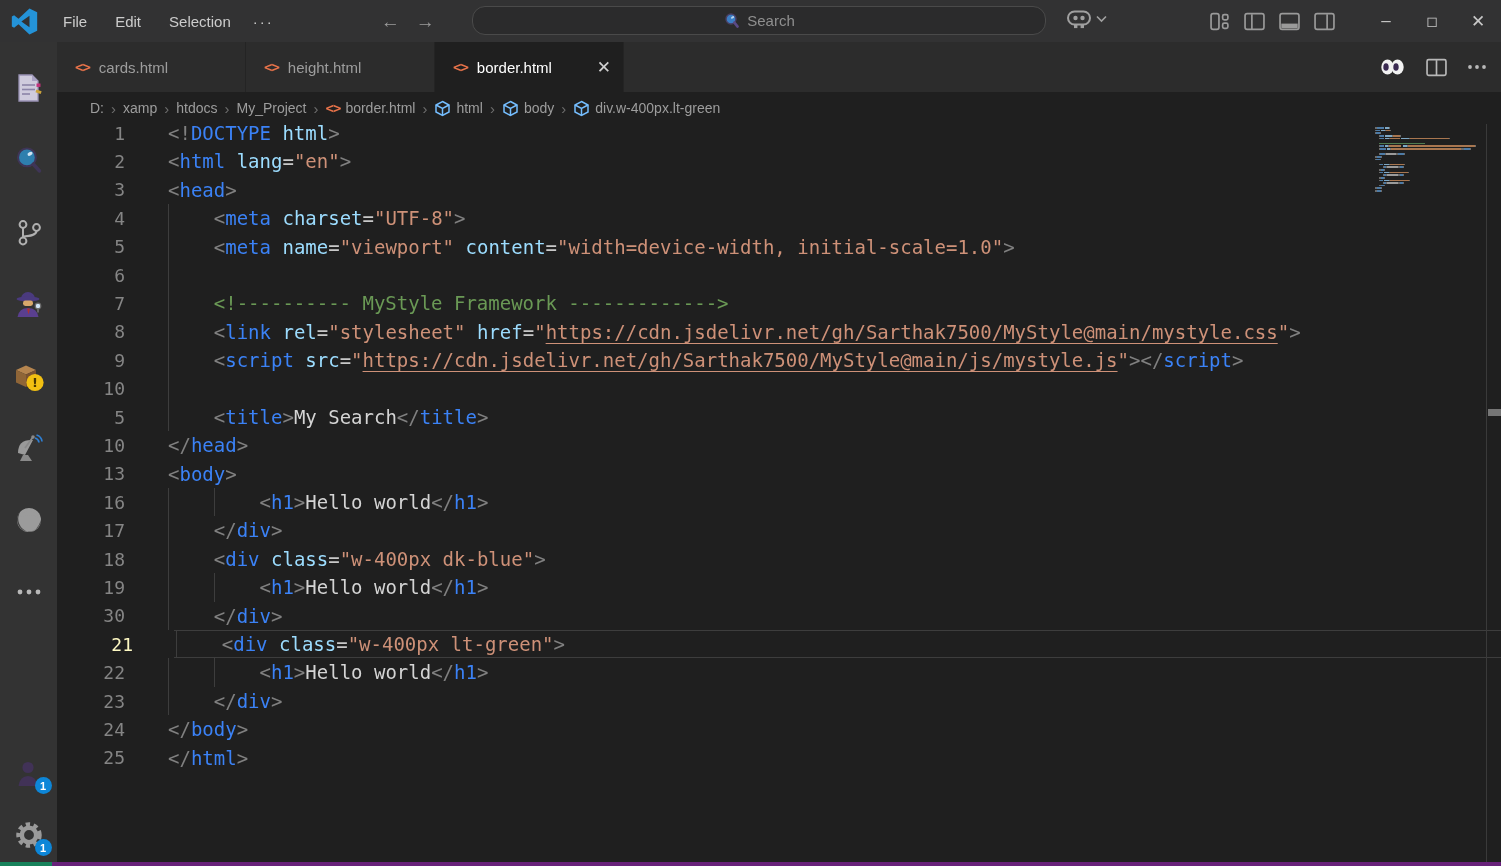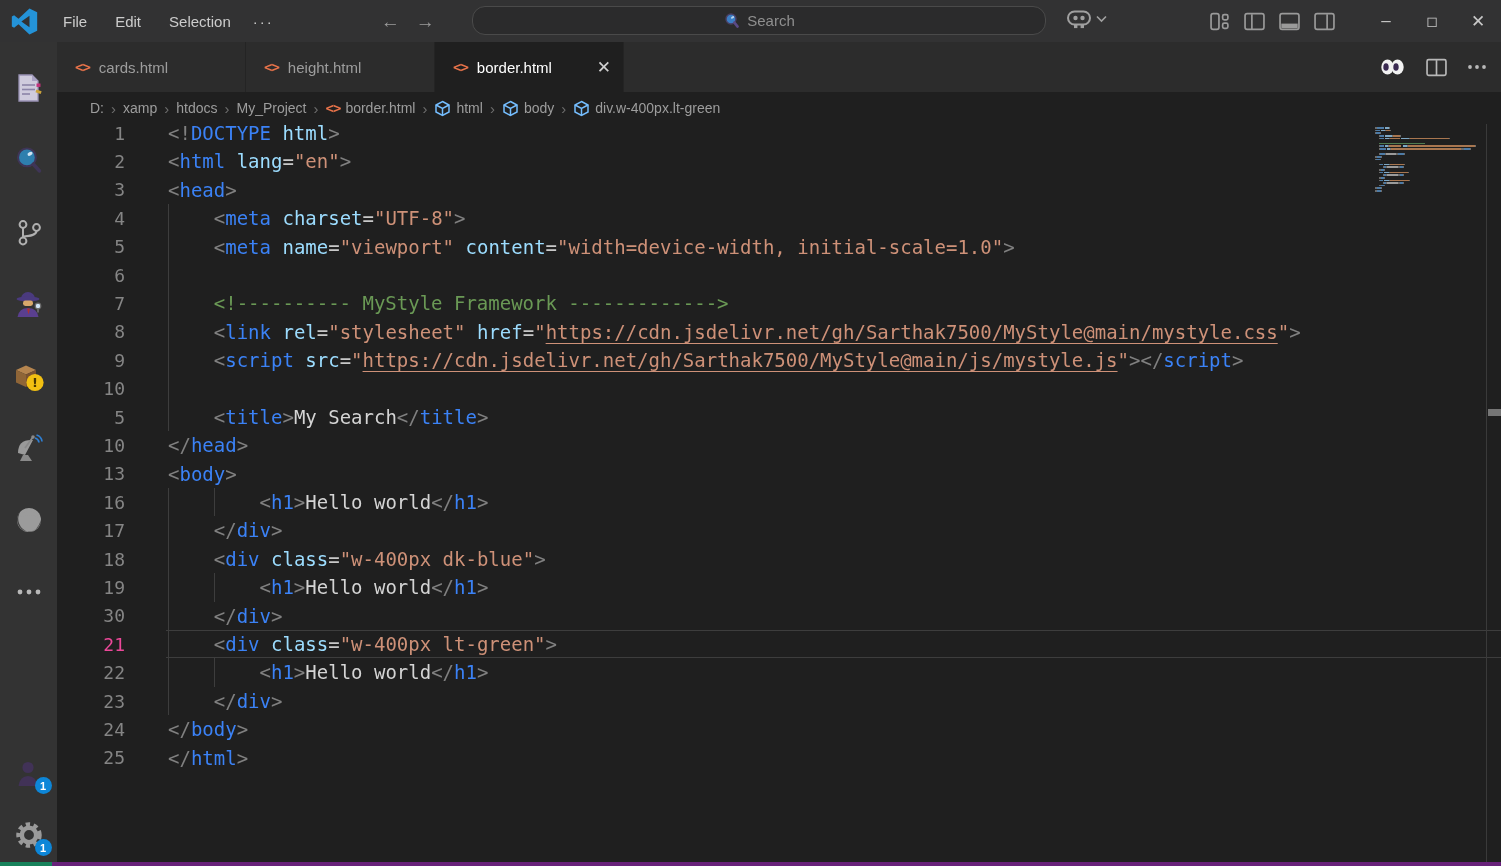--- a/index.html
+++ b/index.html
@@ -55,21 +55,21 @@
   .breadcrumbs { height:32px; background:#1f1f1f; display:flex; align-items:center; padding-left:33px; }
   .crumb { display:flex; align-items:center; gap:5px; color:#9d9d9d; font-size:14px; }
   .crumb-sep { color:#6e6e6e; font-size:15px; margin:0 7px; }
 
   
   .editor { position:relative; flex:1; background:#1f1f1f; overflow:hidden; }
   .code-lines { margin-top:-5px; }
   .row { display:flex; height:28.4px; align-items:center; }
   .ln { width:75px; text-align:right; padding-right:7px; color:#858585;
         font-family:"DejaVu Sans Mono", monospace; font-size:18px; flex:none; }
-  .row.current .ln { color:#ec4899; }
+  .row.current .ln { color:#fef9c3;margin-left:8px; }
   .lc { position:relative; flex:1; height:100%; margin-left:34px; padding-left:2px;
         font-family:"DejaVu Sans Mono", monospace; font-size:19px; line-height:28.4px;
         white-space:pre; color:#cccccc; }
   .row.current .lc { box-shadow:inset 0 1px 0 #3d3d3d, inset 0 -1px 0 #3d3d3d; }
   .guide { position:absolute; top:0; bottom:0; width:1px; background:#3d3d3d; }
   .tok-p { color:#808080; } .tok-t { color:#3b82f6; } .tok-a { color:#9cdcfe; }
   .tok-s { color:#ce9178; } .tok-c { color:#6a9955; } .tok-o { color:#c8c8c8; }
   .tok-x { color:#d4d4d4; }
   .tok-u { color:#ce9178; text-decoration:underline; text-underline-offset:4px; }
 

